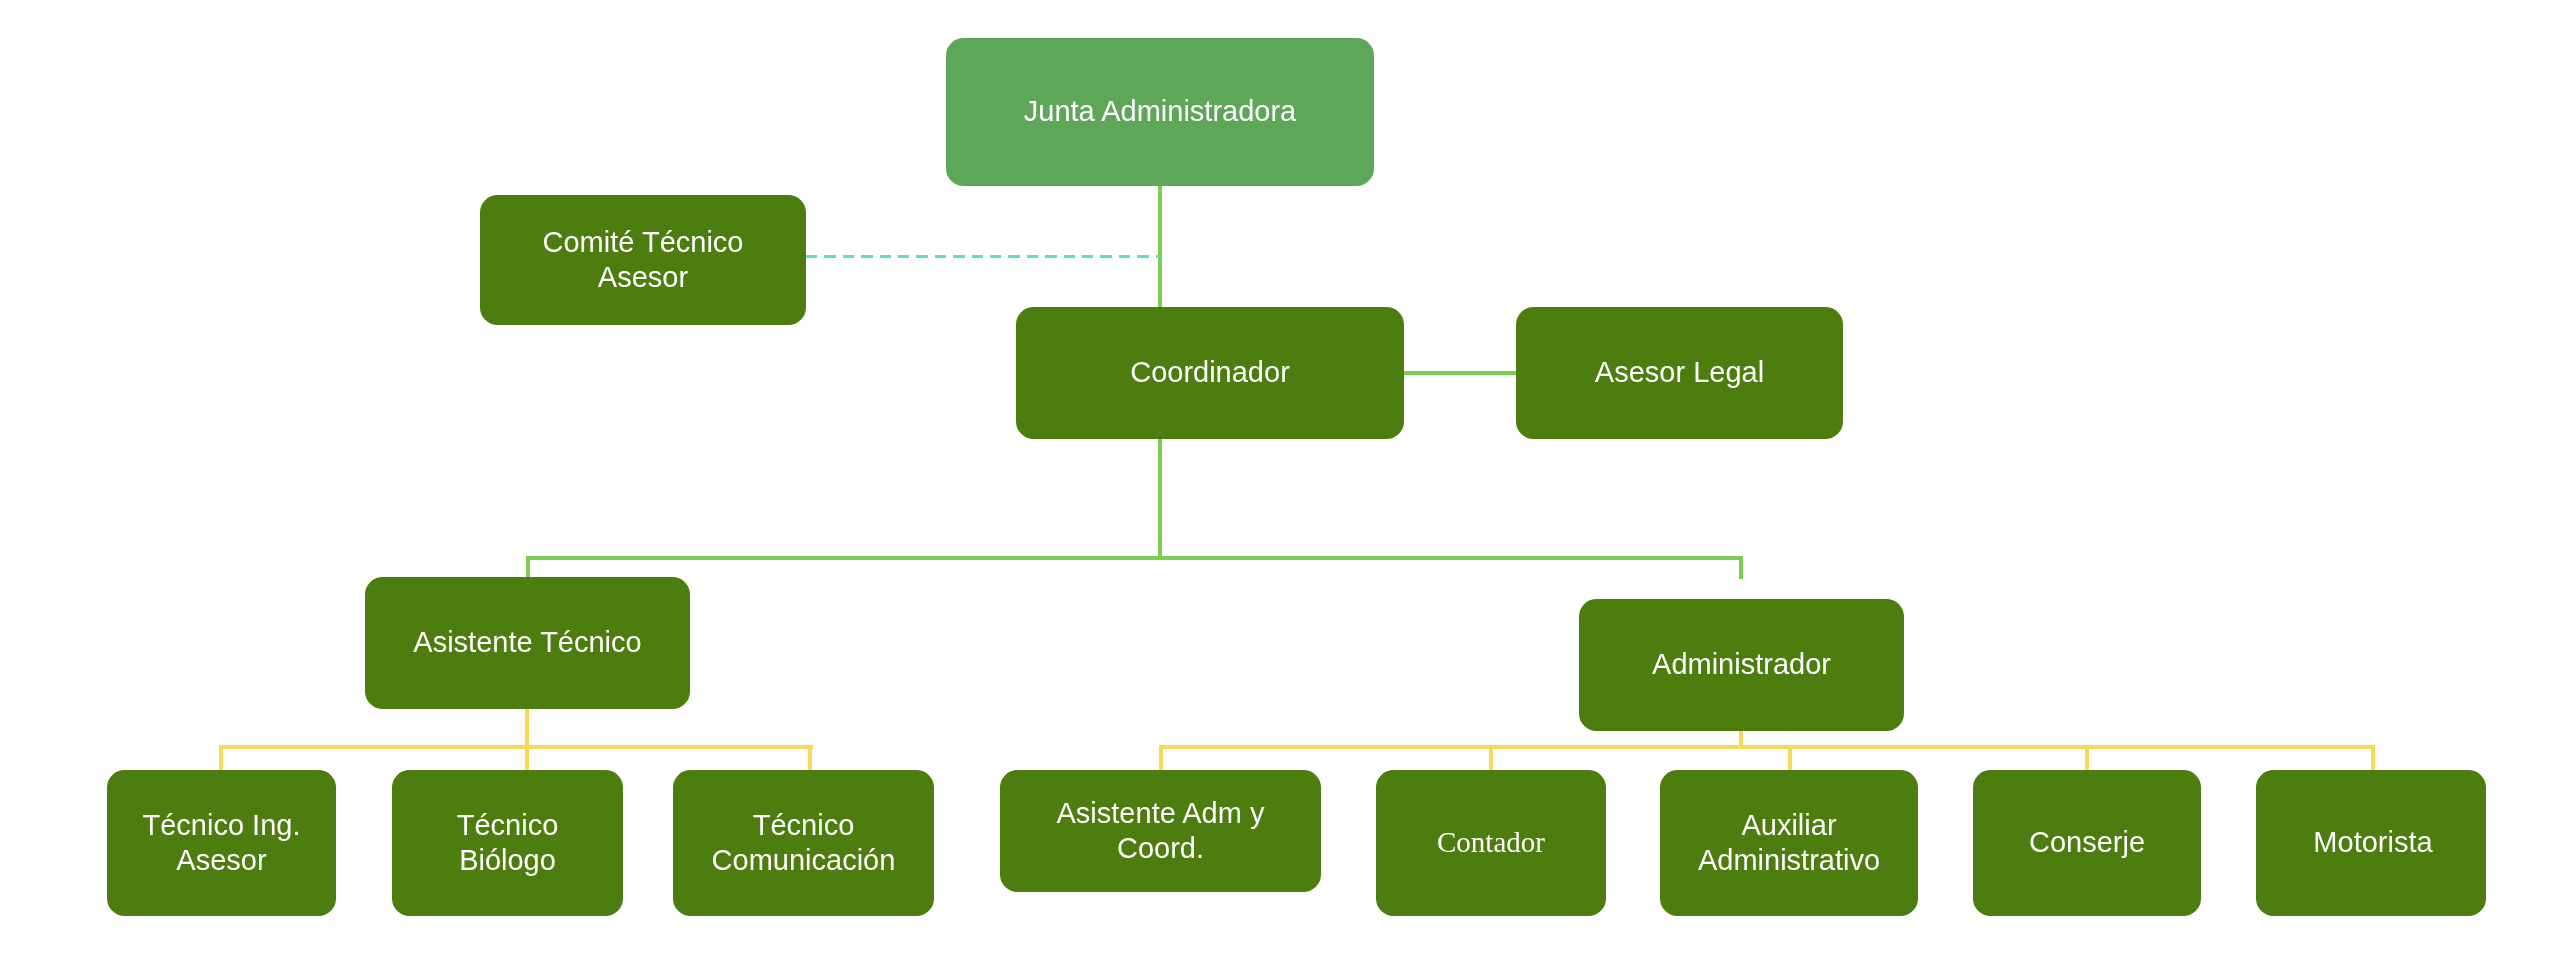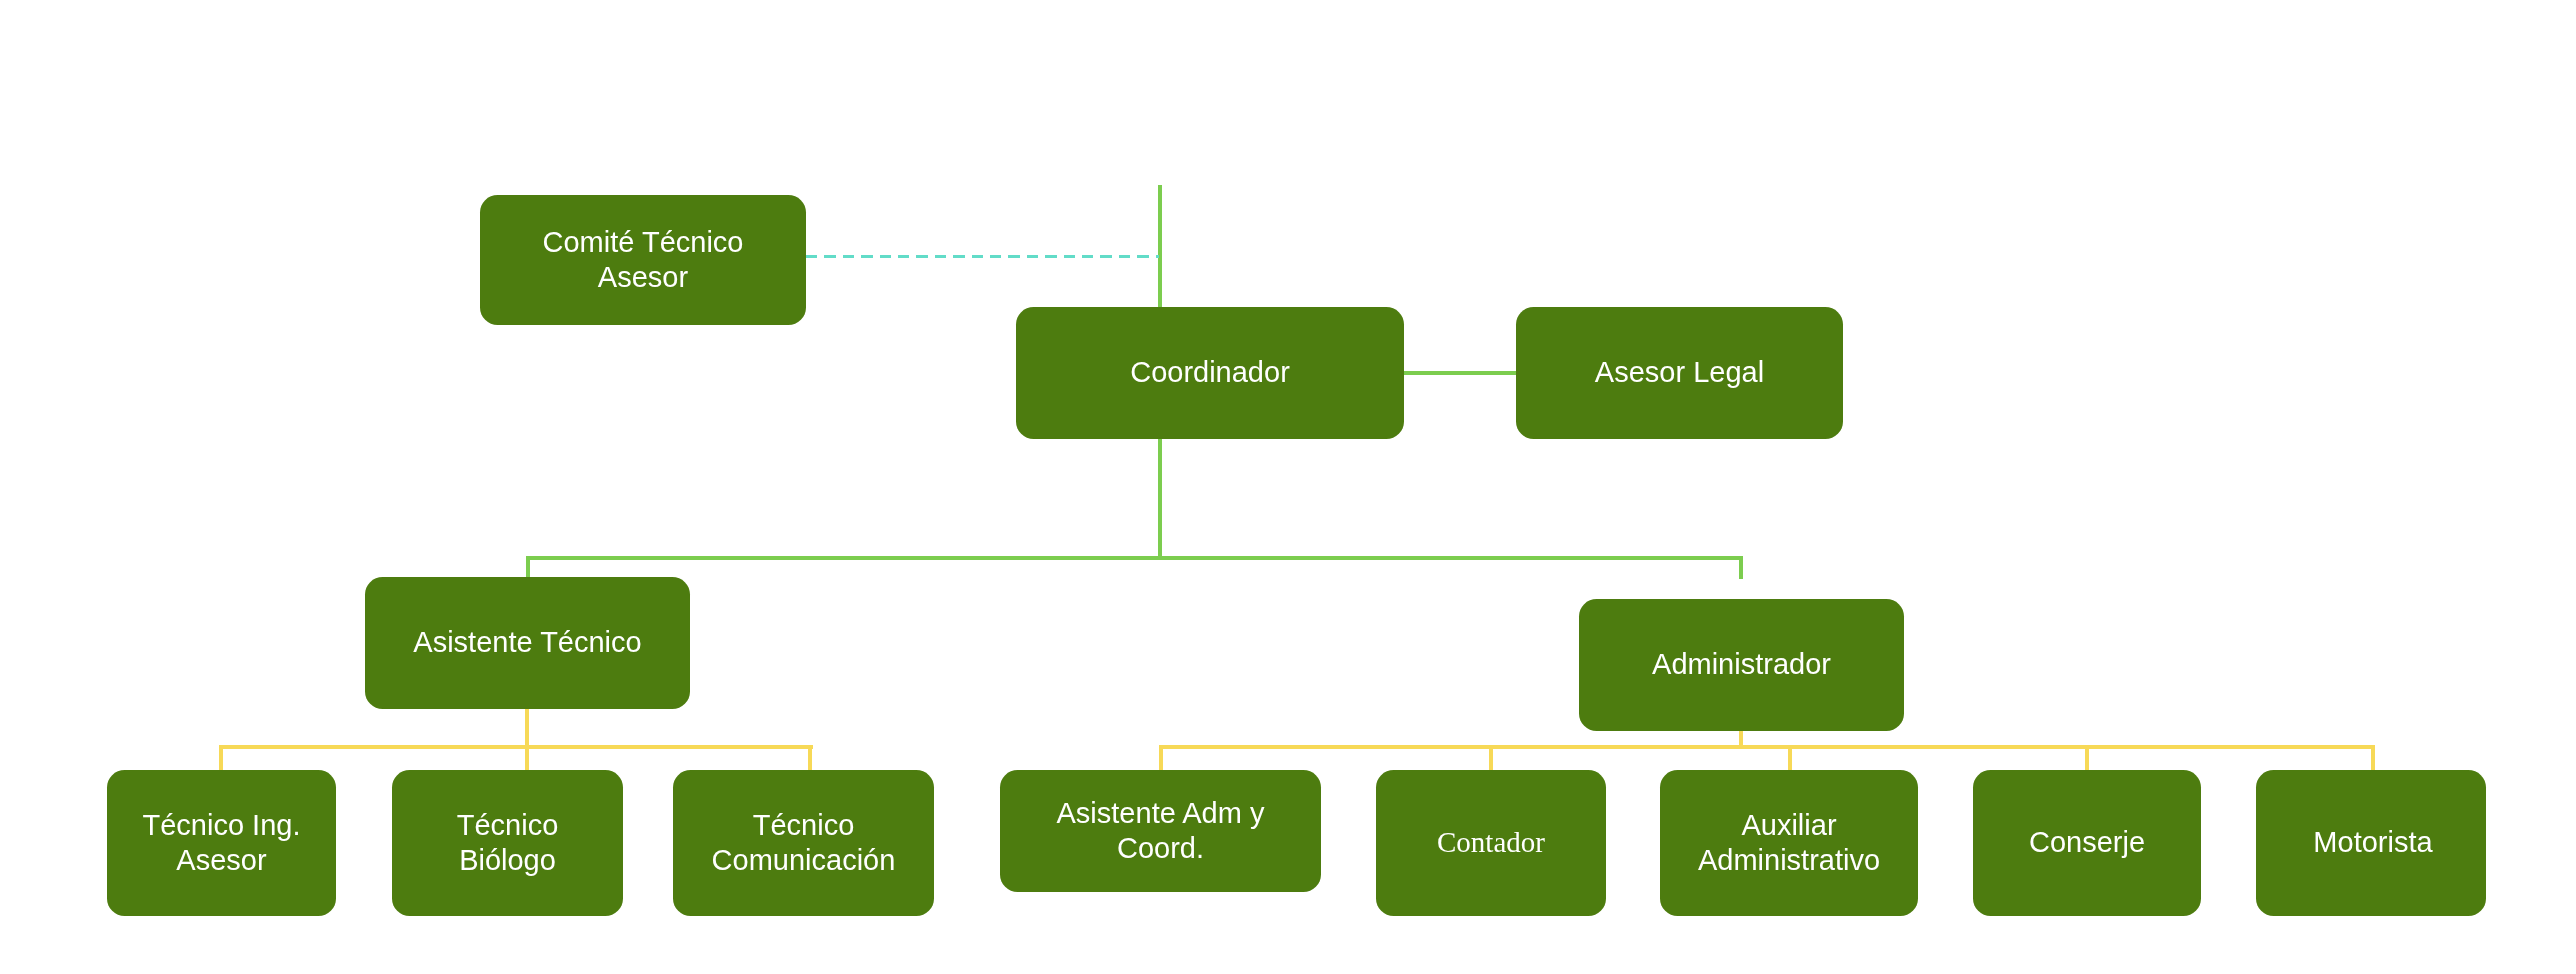--- a/index.html
+++ b/index.html
@@ -97,20 +97,23 @@
   <div class="line yellow" id="y-drop-com"></div>
 
   <div class="line yellow" id="y-admin-down"></div>
   <div class="line yellow" id="y-bar-right"></div>
   <div class="line yellow" id="y-drop-admcoord"></div>
   <div class="line yellow" id="y-drop-contador"></div>
   <div class="line yellow" id="y-drop-auxiliar"></div>
   <div class="line yellow" id="y-drop-conserje"></div>
   <div class="line yellow" id="y-drop-motorista"></div>
 
+  <div class="node root" id="n-junta">
+    <span>Junta Administradora</span>
+  </div>
   <div class="node" id="n-comite">
     <span>Comité Técnico Asesor</span>
   </div>
   <div class="node" id="n-coordinador">
     <span>Coordinador</span>
   </div>
   <div class="node" id="n-asesor">
     <span>Asesor Legal</span>
   </div>
   <div class="node" id="n-asistente">

